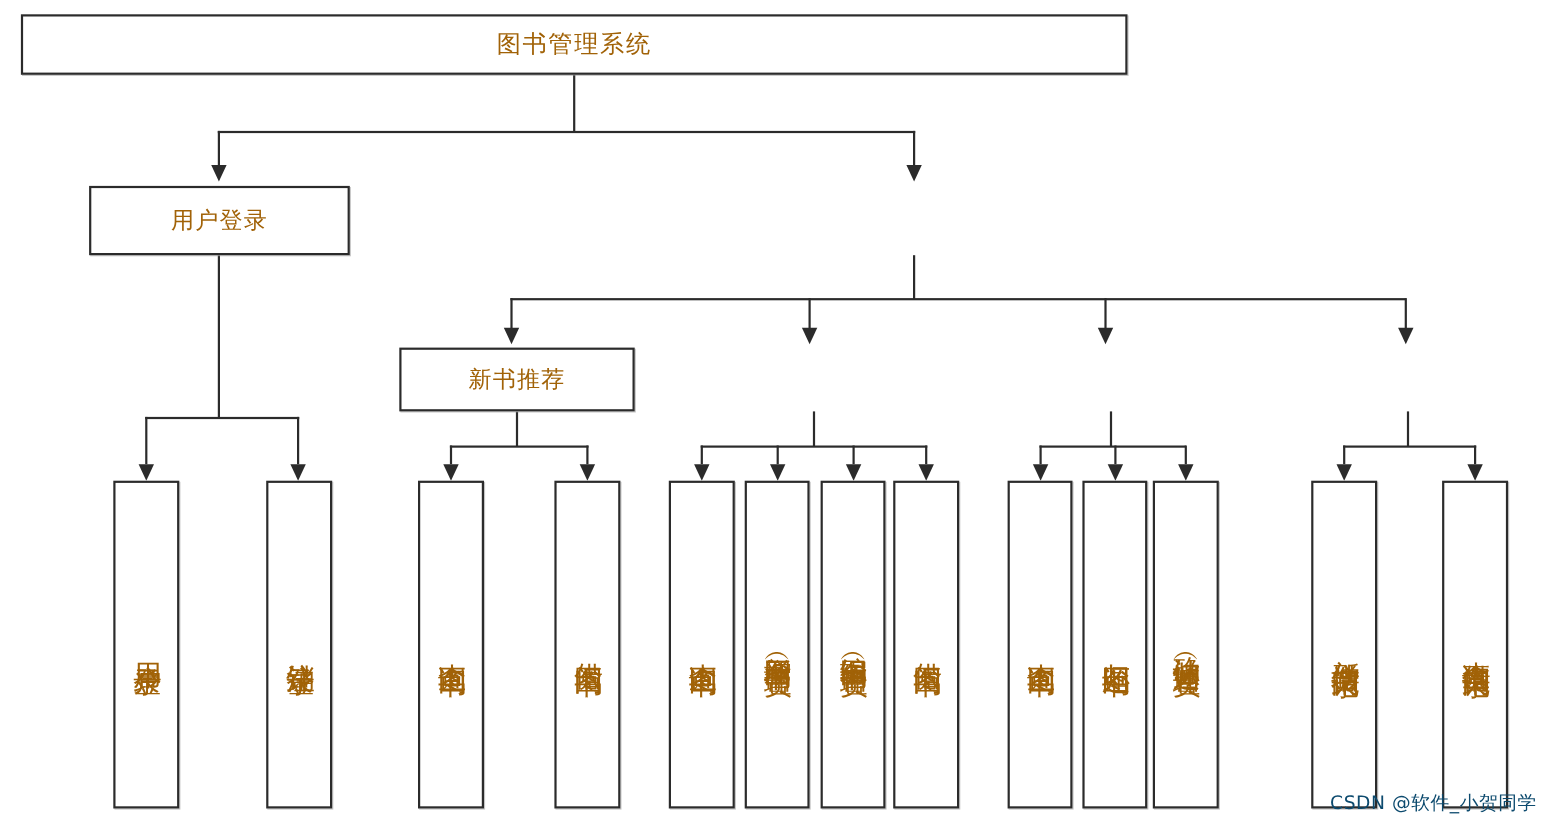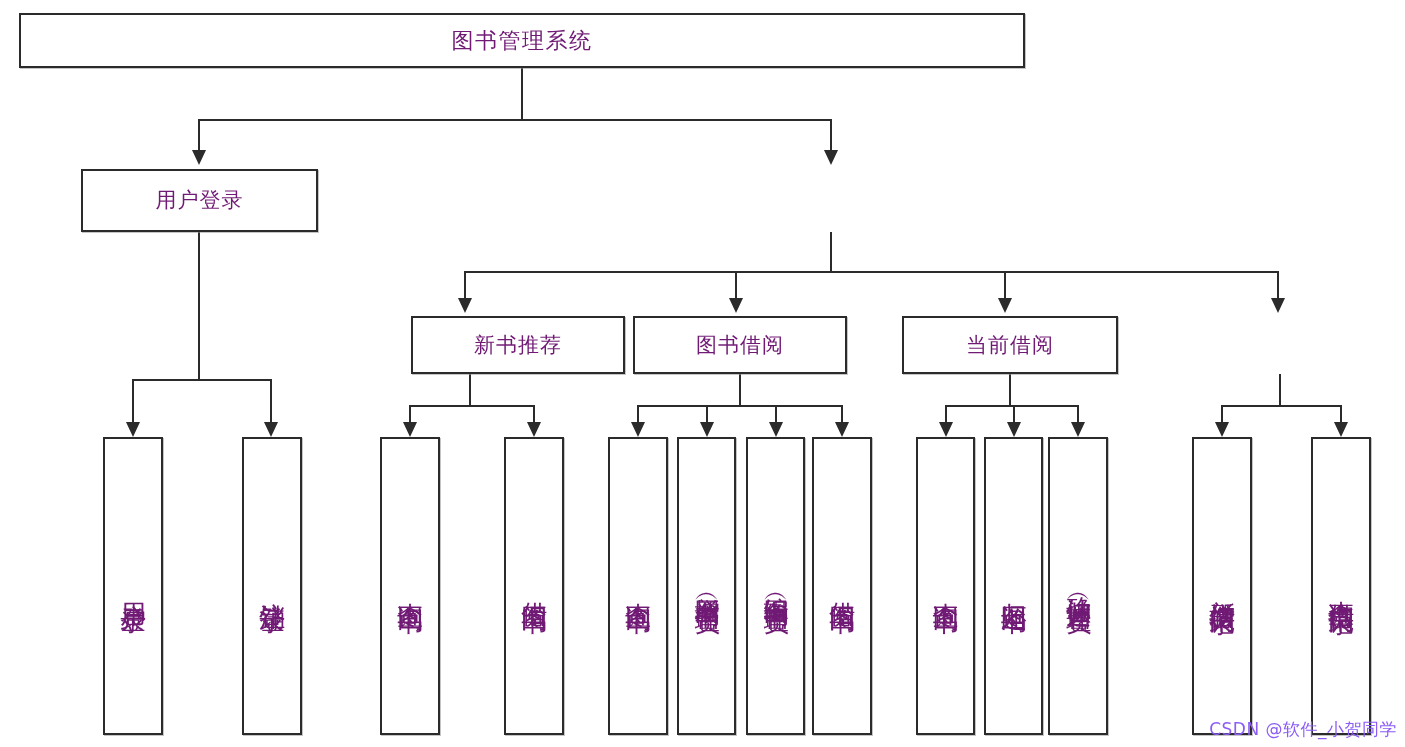--- a/index.html
+++ b/index.html
@@ -17,21 +17,21 @@
   
   .node{
     position:absolute;
     box-sizing:border-box;
     background:#ffffff;
     border:2px solid #2b2b2b;
     box-shadow:1px 1px 0 rgba(150,150,150,.55);
     display:flex;
     align-items:center;
     justify-content:center;
-    color:#701a75;
+    color:#a16207;
     z-index:3;
   }
   .node .label{
     display:block;
     text-align:center;
     line-height:1.18;
     white-space:nowrap;
   }
   
   .node.h .label{
@@ -69,21 +69,21 @@
     border-left:7px solid transparent;
     border-right:7px solid transparent;
     border-top:15px solid #2b2b2b;
     z-index:2;
   }
   
   #watermark{
     position:absolute;
     right:8px;bottom:6px;
     font-size:17px;
-    color:#8b5cf6;
+    color:#0c4a6e;
     letter-spacing:.5px;
     z-index:6;
     white-space:nowrap;
     font-family:"DejaVu Sans","Liberation Sans",sans-serif;
   }
 </style>
 </head>
 <body>
 
 <div id="diagram">
@@ -115,31 +115,25 @@
   <div class="ln h" style="left:464px;top:271px;width:814px;"></div>
   <div class="ln v" style="left:464px;top:271px;height:29px;"></div>
   <div class="ln v" style="left:735px;top:271px;height:29px;"></div>
   <div class="ln v" style="left:1004px;top:271px;height:29px;"></div>
   <div class="ln v" style="left:1277px;top:271px;height:29px;"></div>
   <div class="arrow" style="left:458px;top:298px;"></div>
   <div class="arrow" style="left:729px;top:298px;"></div>
   <div class="arrow" style="left:998px;top:298px;"></div>
   <div class="arrow" style="left:1271px;top:298px;"></div>
 
-  <div class="node h" style="left:363px;top:316px;width:214px;height:58px;margin-left:48px;">
+  <div class="node h" style="left:363px;top:316px;width:214px;height:58px;">
     <span class="label">新书推荐</span>
   </div>
 
-  <div class="node h" style="left:633px;top:316px;width:214px;height:58px;">
-    <span class="label">图书借阅</span>
-  </div>
-
-  <div class="node h" style="left:902px;top:316px;width:216px;height:58px;">
-    <span class="label">当前借阅</span>
-  </div>
+
 
 
   <div class="ln v" style="left:469px;top:374px;height:32px;"></div>
   <div class="ln h" style="left:409px;top:405px;width:126px;"></div>
   <div class="ln v" style="left:409px;top:405px;height:17px;"></div>
   <div class="ln v" style="left:533px;top:405px;height:17px;"></div>
   <div class="arrow" style="left:403px;top:422px;"></div>
   <div class="arrow" style="left:527px;top:422px;"></div>
 
   <div class="ln v" style="left:739px;top:374px;height:32px;"></div>

